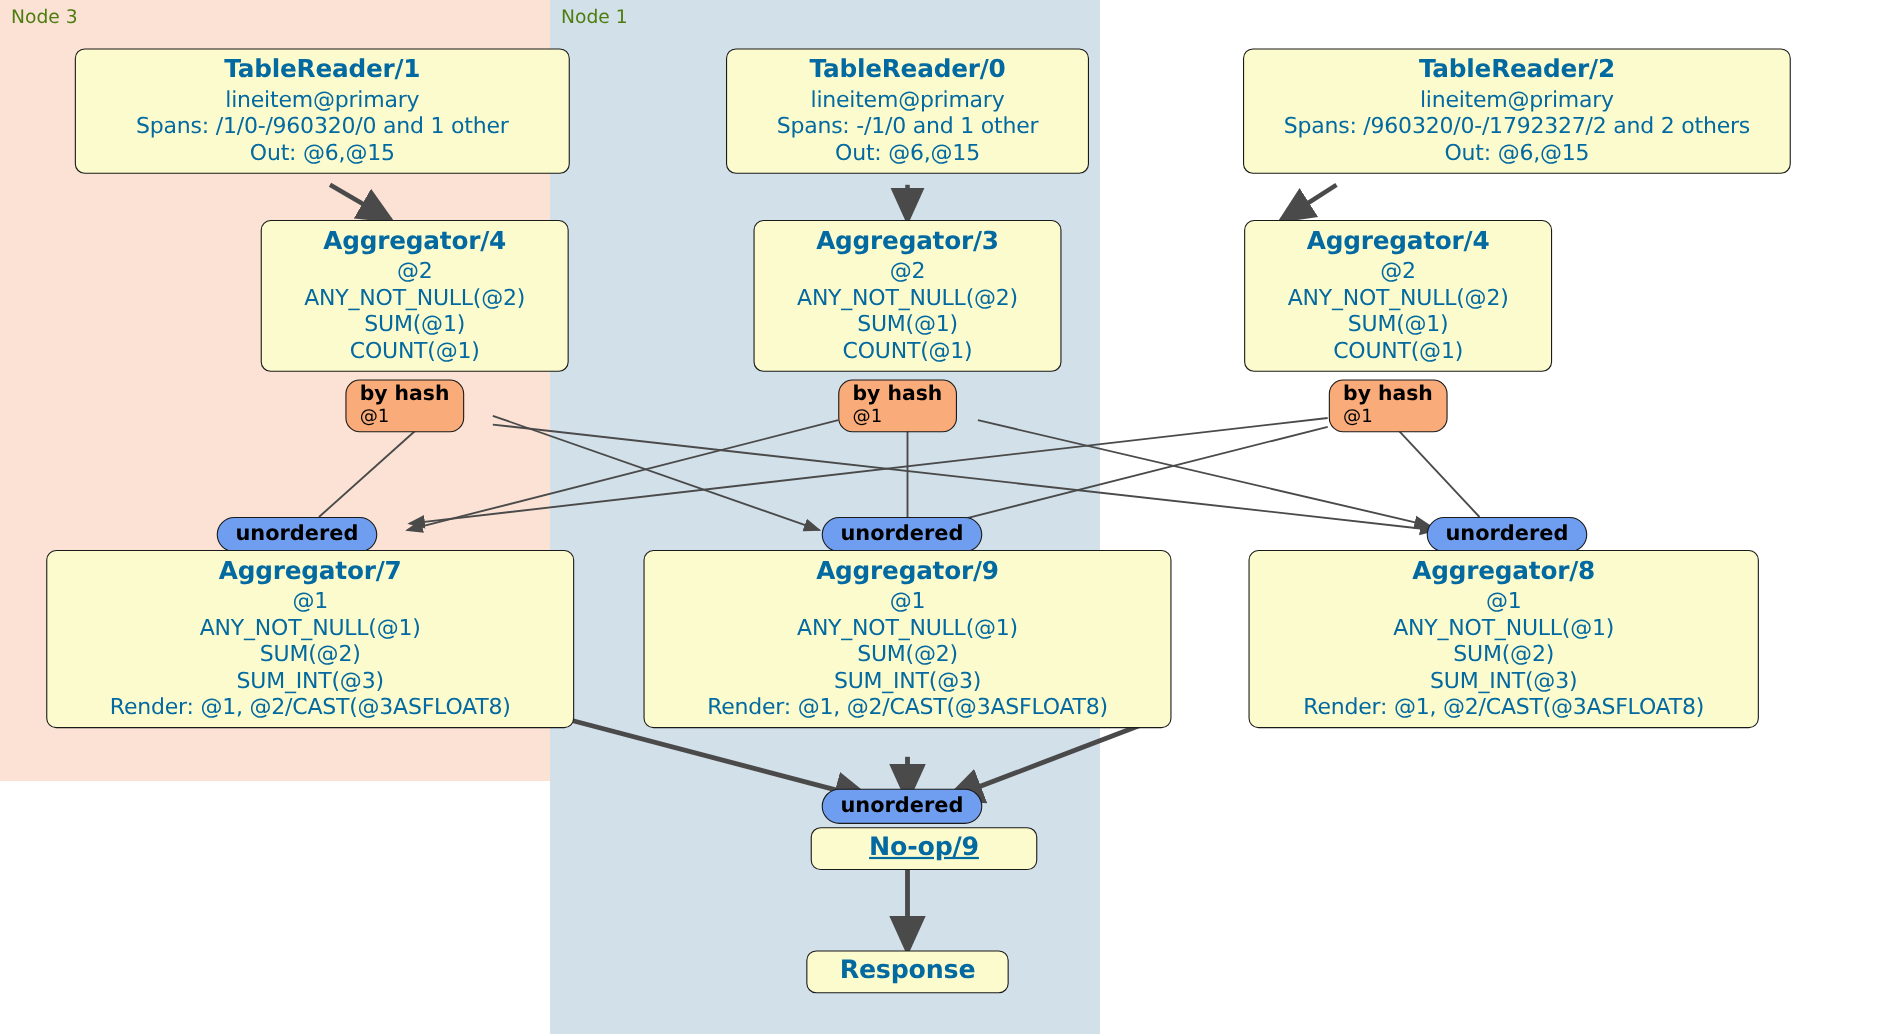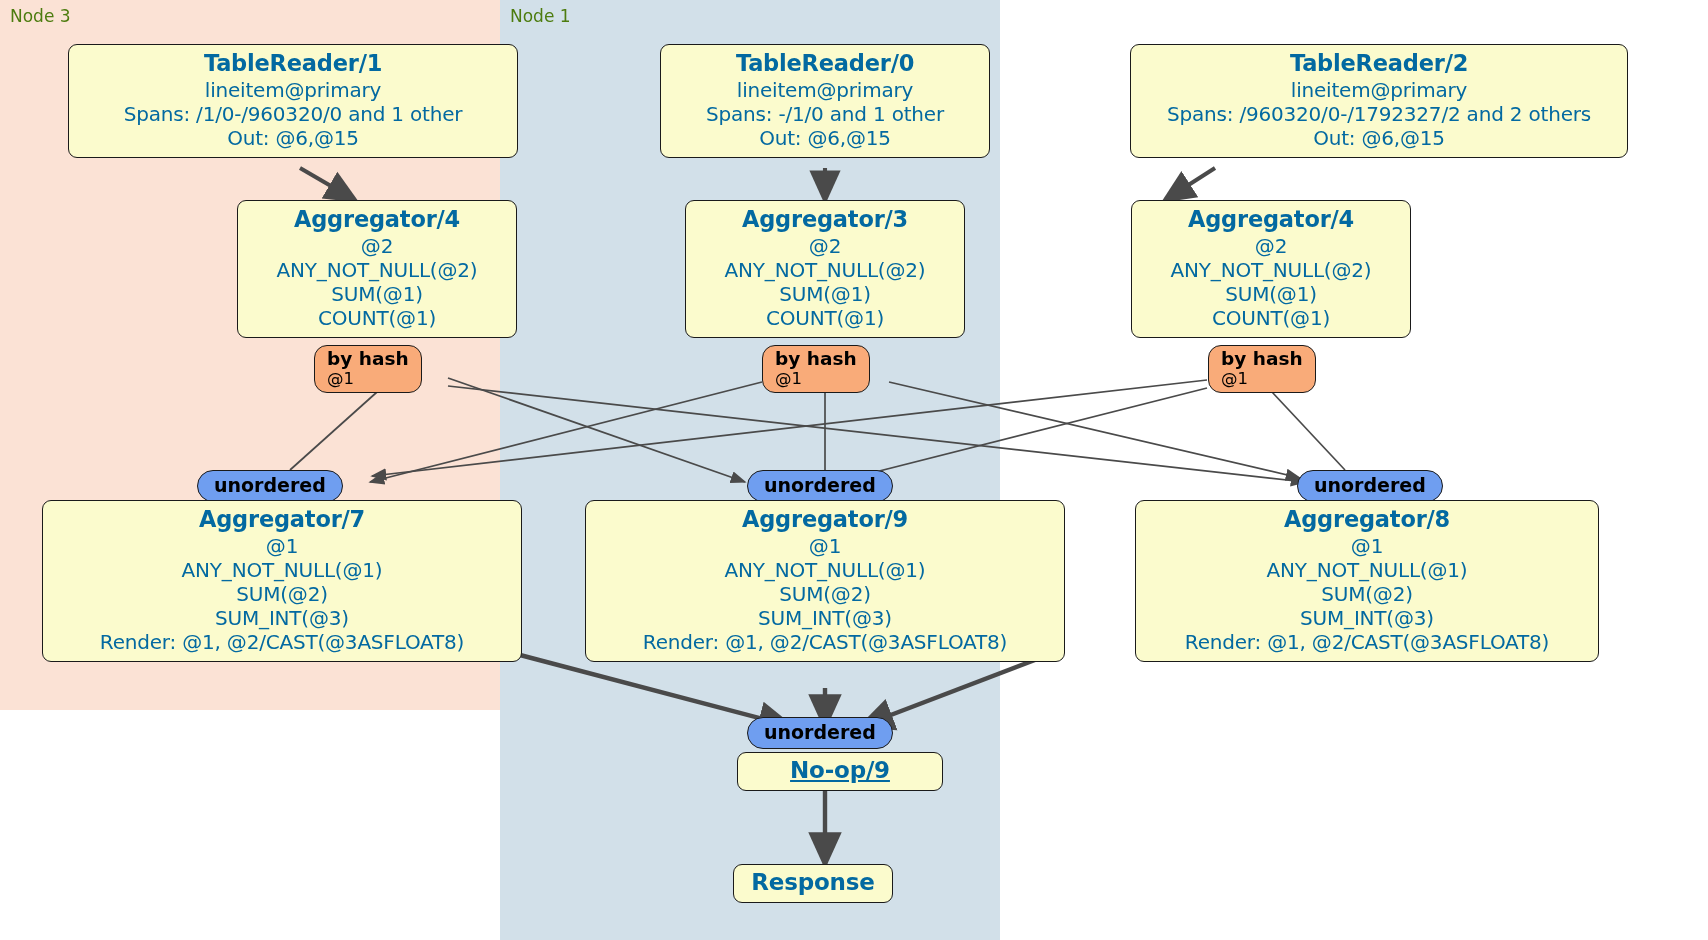--- a/index.html
+++ b/index.html
@@ -205,17 +205,17 @@
   </div>
 
   <div class="badge ord" style="left:747px;top:717px;">
     <span class="b-title">unordered</span>
   </div>
 
   <div class="proc compact" style="left:737px;top:752px;width:206px;text-decoration:underline;">
     <span class="title">No-op/9</span>
   </div>
 
-  <div class="proc compact" style="left:733px;top:864px;width:160px;">
+  <div class="proc compact" style="left:733px;top:864px;width:184px;">
     <span class="title">Response</span>
   </div>
 
 </div>
 
 </body></html>

